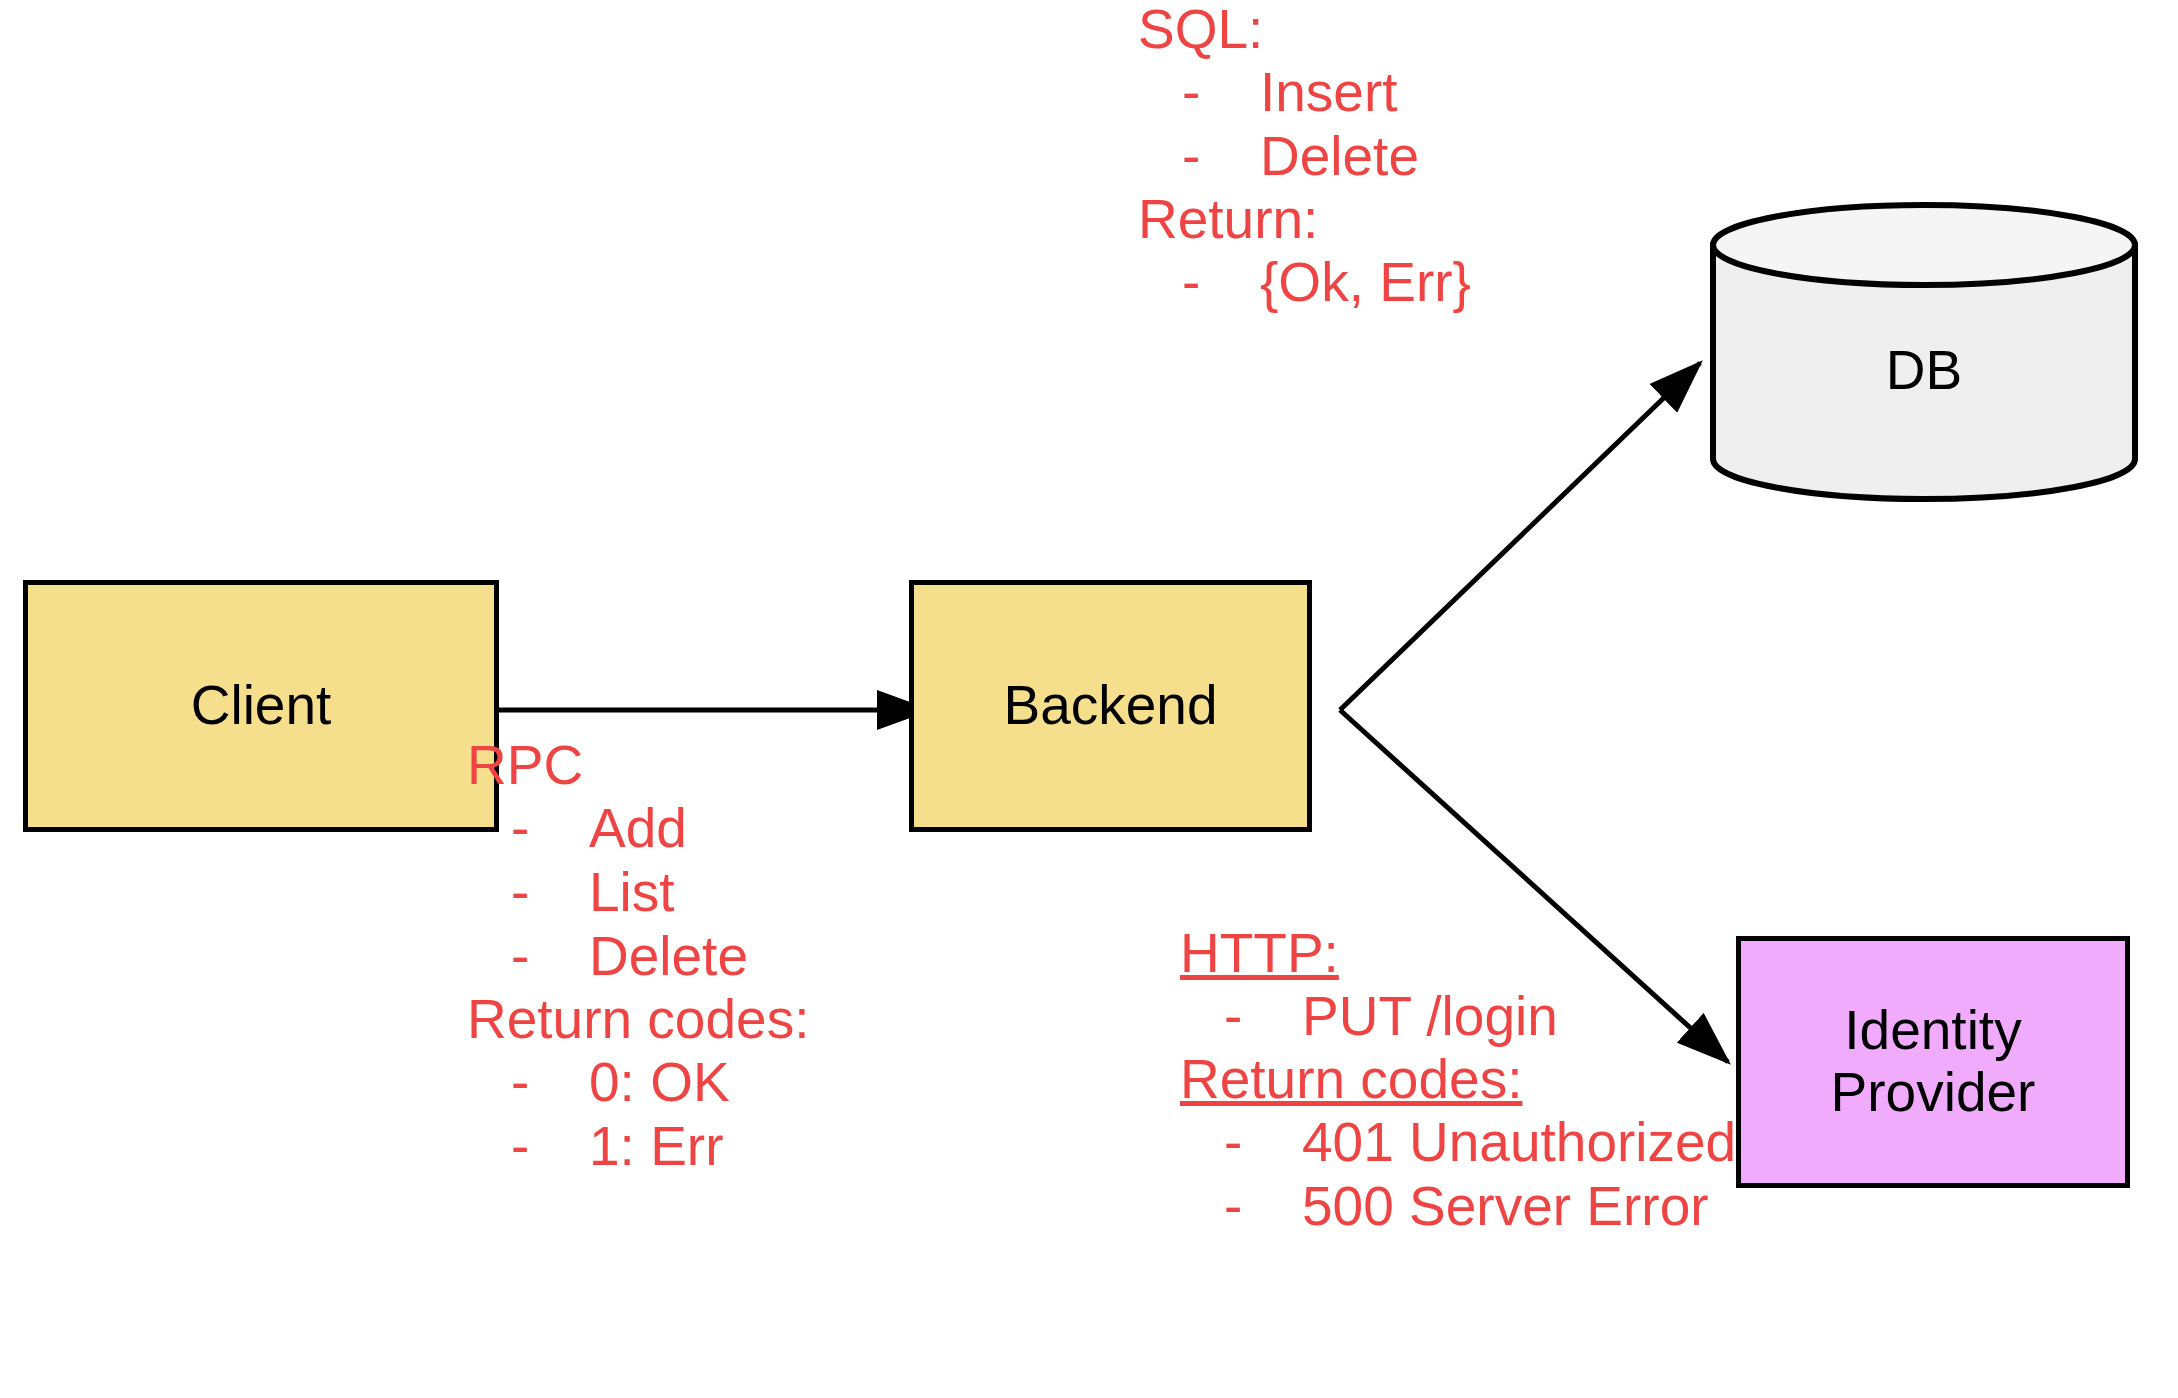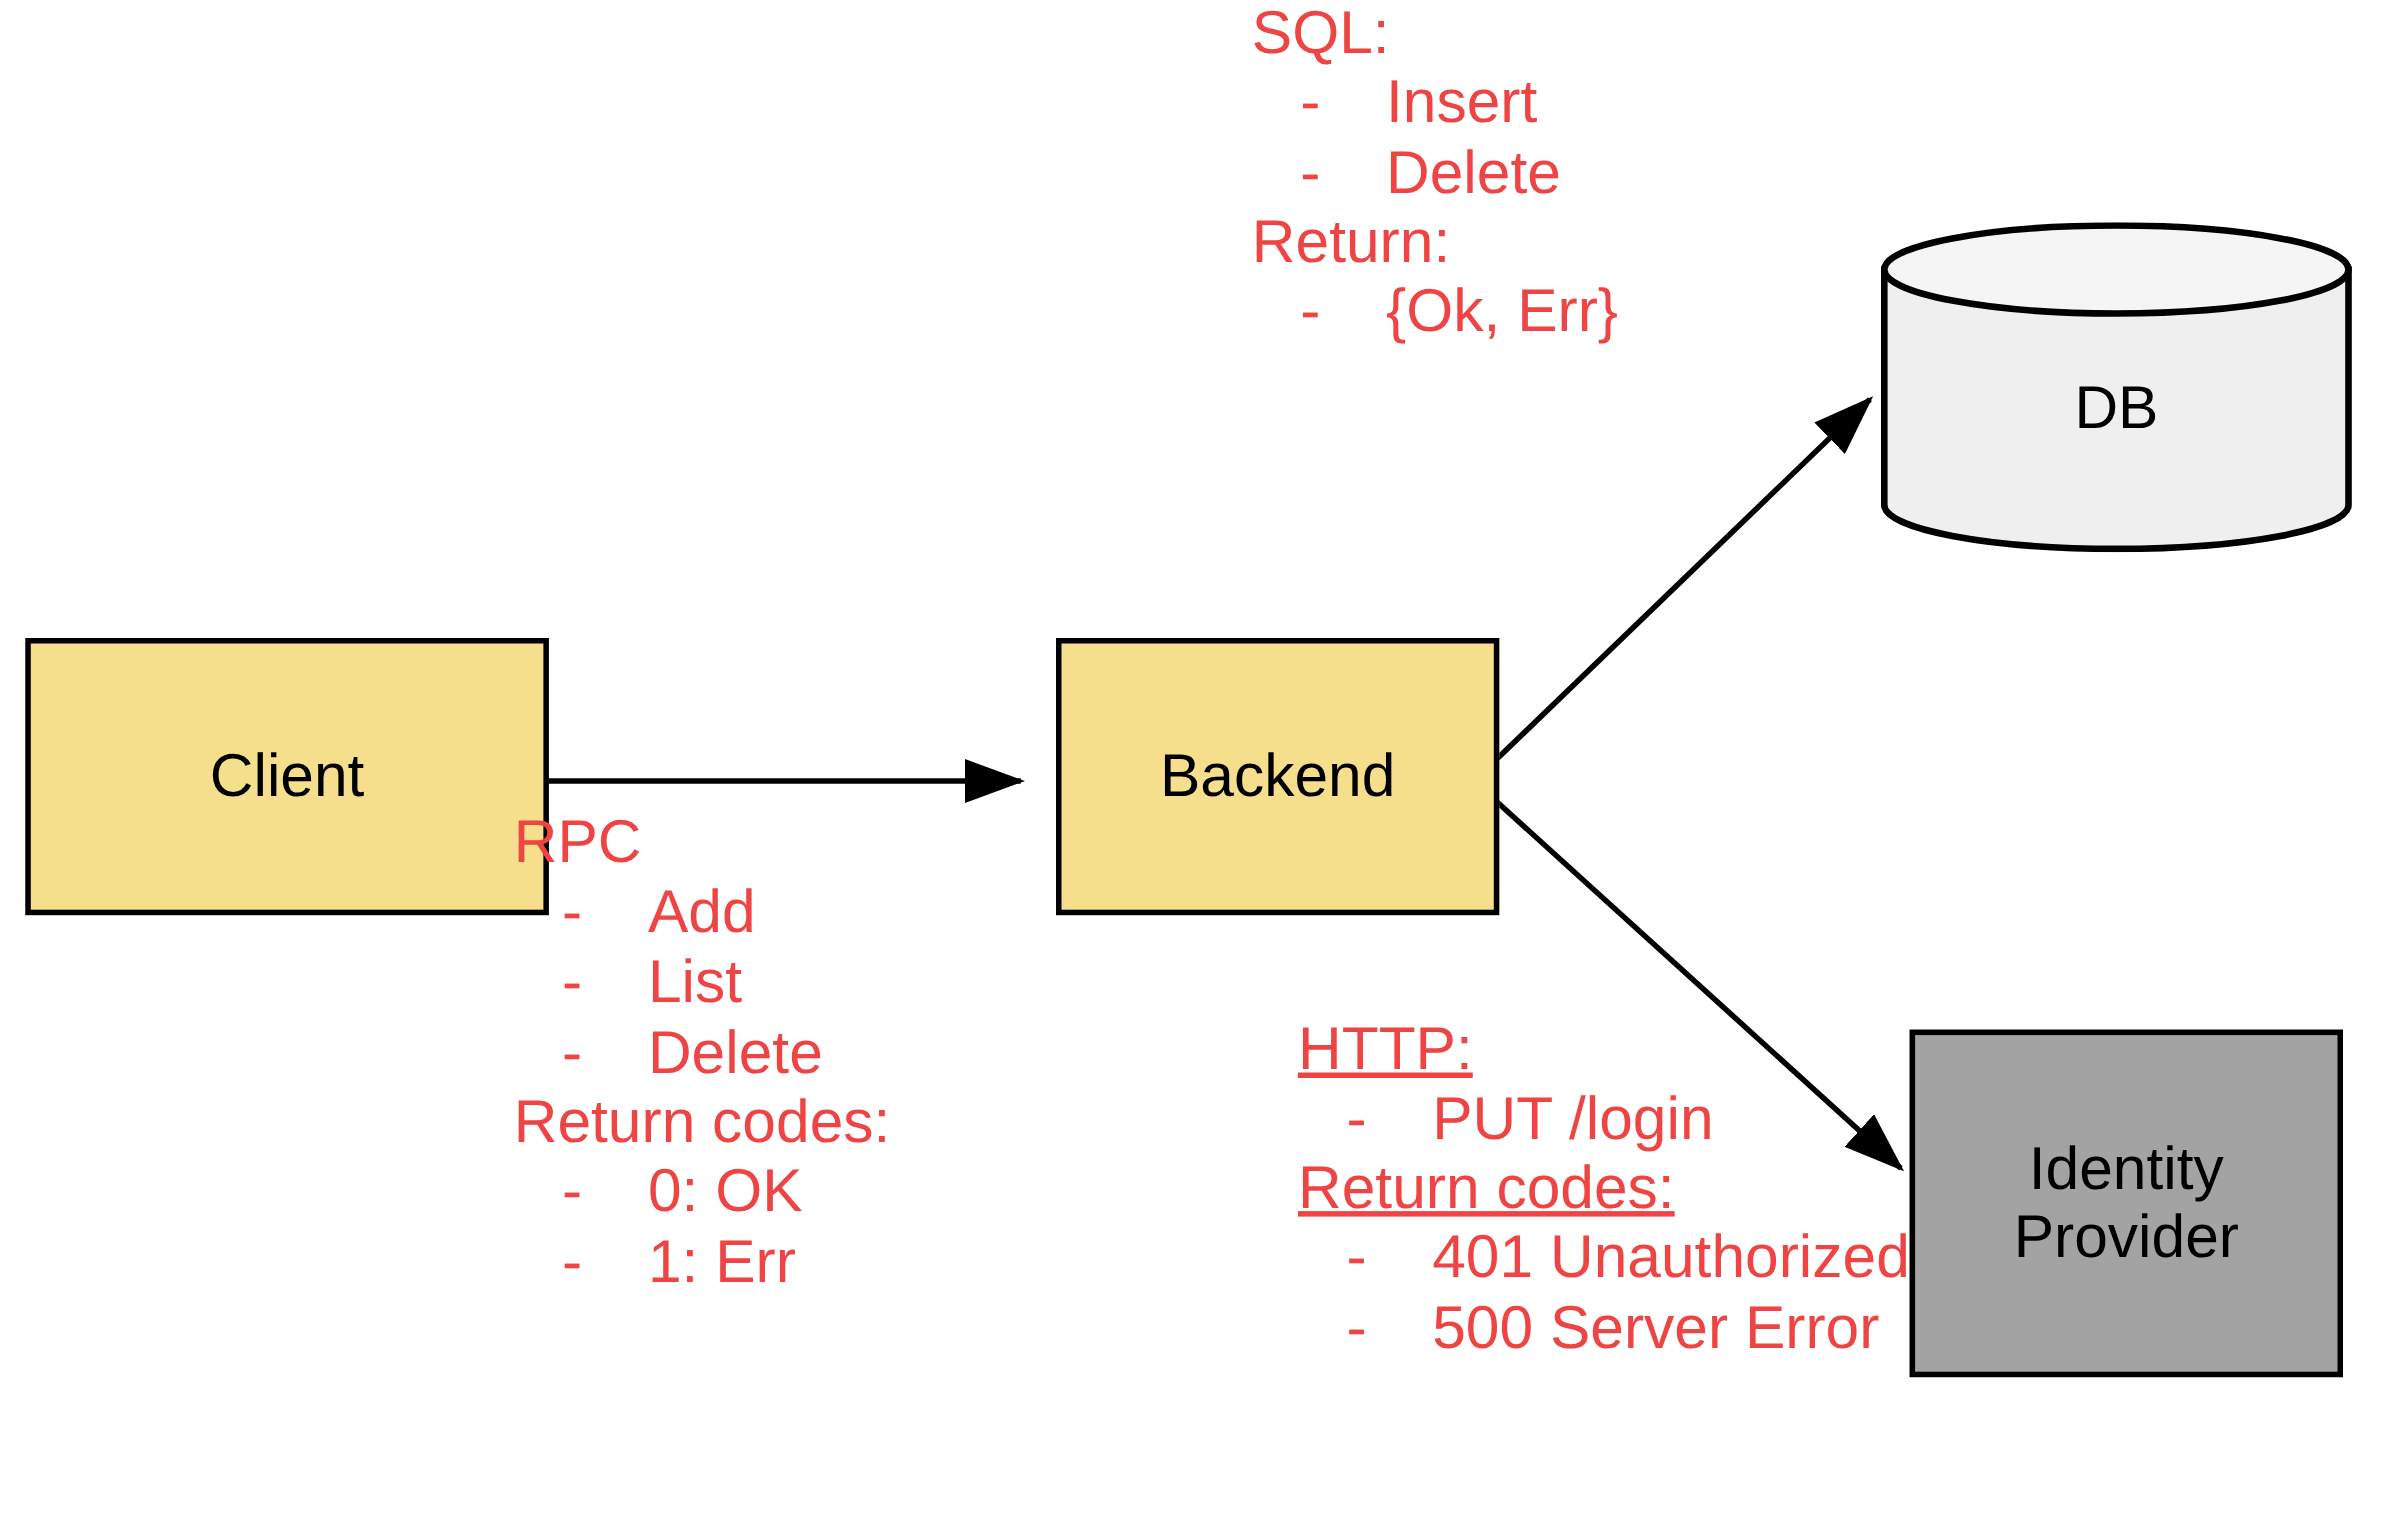--- a/index.html
+++ b/index.html
@@ -41,32 +41,32 @@
     border: 5px solid #000000;
   }
   .node-client {
     left: 23px;
     top: 580px;
     width: 476px;
     height: 252px;
     background: #F5DE8C;
   }
   .node-backend {
-    left: 960px;
+    left: 909px;
     top: 580px;
     width: 403px;
     height: 252px;
     background: #F5DE8C;
   }
   .node-idp {
     left: 1736px;
     top: 936px;
     width: 394px;
-    height: 316px;
-    background: #a3a3a3;
+    height: 252px;
+    background: #f0abfc;
   }
   .node-db {
     left: 1708px;
     top: 202px;
     width: 432px;
     height: 300px;
     background: transparent;
     border: none;
     z-index: 2;
   }

